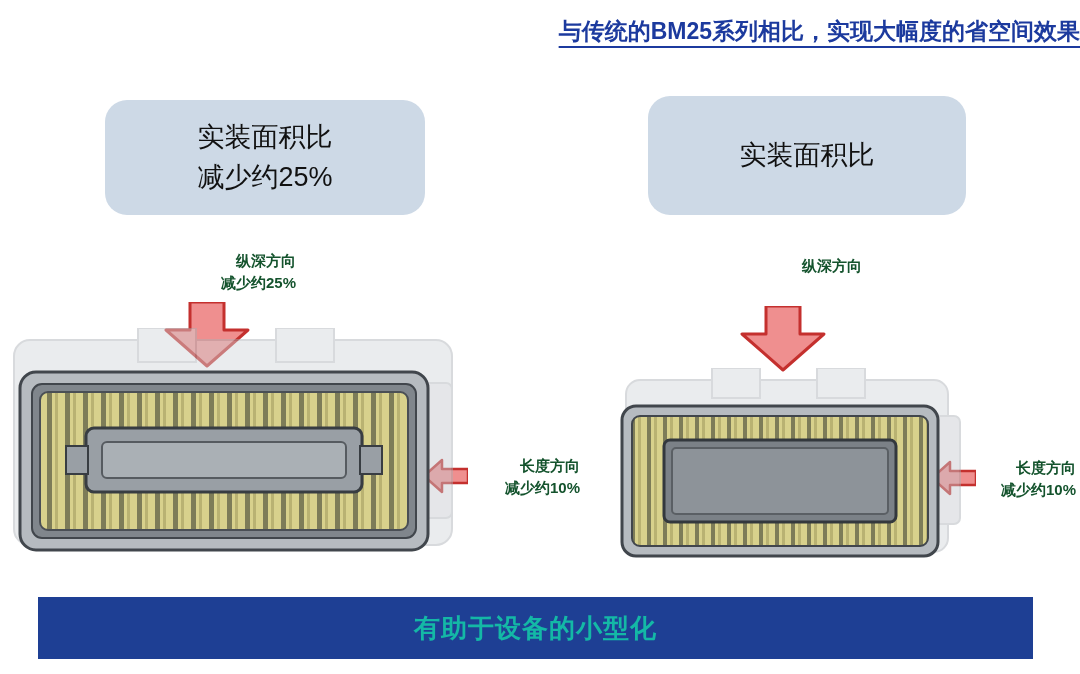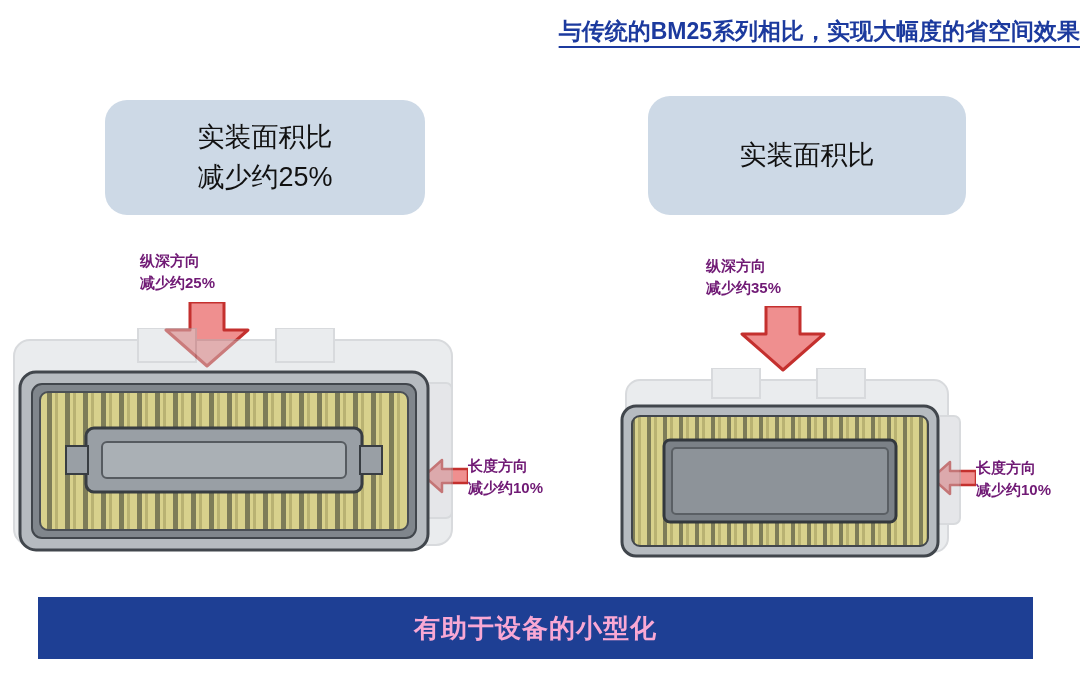--- a/index.html
+++ b/index.html
@@ -14,36 +14,36 @@
     text-decoration:underline;text-underline-offset:7px;text-decoration-thickness:2px;
   }
   .callout{
     background:#cdd9e6;border-radius:22px;
     display:flex;flex-direction:column;align-items:center;justify-content:center;
     font-size:27px;font-weight:normal;color:#111;line-height:1.45;text-align:center;
   }
   .callout-left{left:105px;top:100px;width:320px;height:115px;}
   .callout-right{left:648px;top:96px;width:318px;height:119px;}
   .red-note{
-    color:#701a75;font-size:15px;font-weight:bold;text-align:left;line-height:1.45;
+    color:#14532d;font-size:15px;font-weight:bold;text-align:right;line-height:1.45;
   }
   .note-depth-left{left:140px;top:250px;width:156px;}
   .note-depth-right{left:706px;top:255px;width:156px;}
   .note-len-left{left:468px;top:455px;width:112px;}
   .note-len-right{left:976px;top:457px;width:100px;}
   .arrow-down-left{left:162px;top:302px;}
   .arrow-down-right{left:738px;top:306px;}
   .arrow-left-left{left:422px;top:458px;}
   .arrow-left-right{left:930px;top:460px;}
   .connector-left{left:8px;top:328px;}
   .connector-right{left:612px;top:368px;}
   .banner{
     left:38px;top:597px;width:995px;height:62px;background:#1e3f94;
     display:flex;align-items:center;justify-content:center;
-    color:#f9a8d4;font-size:26px;font-weight:bold;letter-spacing:1px;
+    color:#14b8a6;font-size:26px;font-weight:bold;letter-spacing:1px;
   }
 </style>
 </head>
 <body>
 
 <div class="abs page-title">与传统的BM25系列相比，实现大幅度的省空间效果</div>
 
 <div class="abs callout callout-left">
   <div>实装面积比</div>
   <div>减少约25%</div>
@@ -51,21 +51,20 @@
 <div class="abs callout callout-right">
   <div>实装面积比</div>
 </div>
 
 <div class="abs red-note note-depth-left">
   <div>纵深方向</div>
   <div>减少约25%</div>
 </div>
 <div class="abs red-note note-depth-right">
   <div>纵深方向</div>
-  <div>减少约35%</div>
 </div>
 
 <svg class="abs arrow-down-left" width="90" height="66" viewBox="0 0 90 66">
   <polygon points="28,0 62,0 62,28 86,28 45,64 4,28 28,28" fill="#ef8f8f" stroke="#c4302e" stroke-width="3" stroke-linejoin="round"></polygon>
 </svg>
 <svg class="abs arrow-down-right" width="90" height="66" viewBox="0 0 90 66">
   <polygon points="28,0 62,0 62,28 86,28 45,64 4,28 28,28" fill="#ef8f8f" stroke="#c4302e" stroke-width="3" stroke-linejoin="round"></polygon>
 </svg>
 
 <svg class="abs arrow-left-left" width="46" height="36" viewBox="0 0 46 36">

